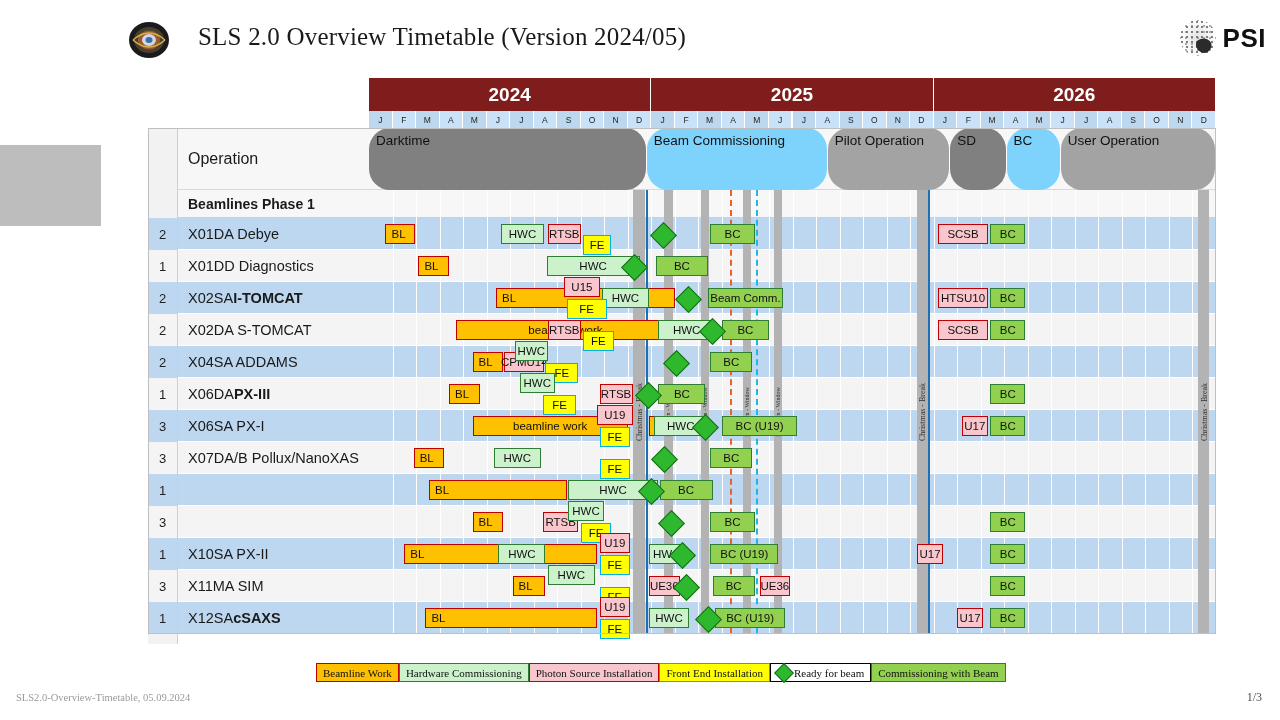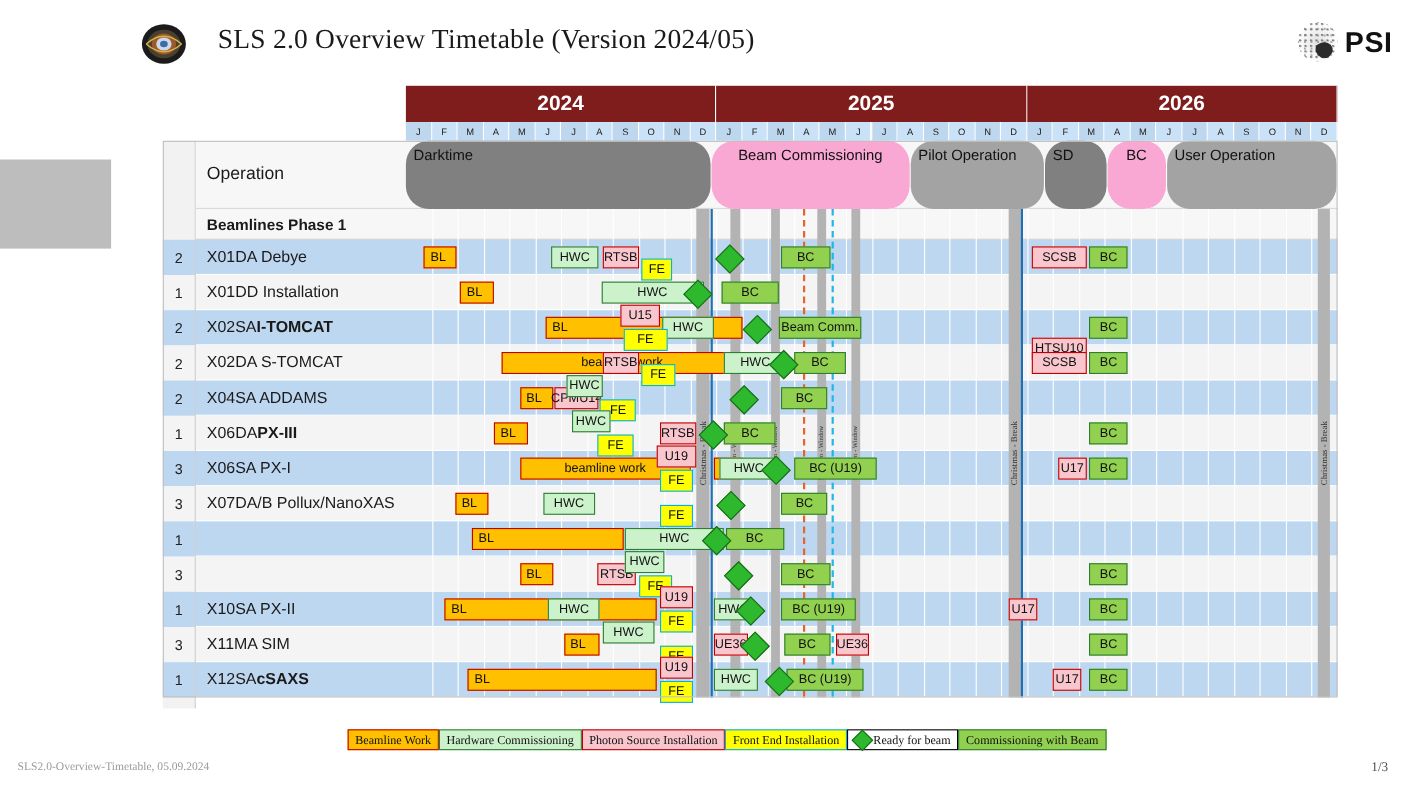--- a/index.html
+++ b/index.html
@@ -57,21 +57,21 @@
   .prio-val{position:absolute;left:0;width:30px;font-size:13px;color:#222;
     display:flex;align-items:center;justify-content:center;box-sizing:border-box;}
   .name-cell{position:absolute;left:30px;width:191px;font-size:14.5px;color:#1a1a1a;
     display:flex;align-items:center;padding-left:10px;box-sizing:border-box;}
   .name-cell b{font-weight:bold;}
   
   .phase{position:absolute;top:0;height:62px;box-sizing:border-box;
     font-size:13.5px;color:#111;padding:5px 7px;line-height:1.25;
     border-right:1px solid #ffffff;border-radius:21px;}
   .phase.dark{background:#808080;}
-  .phase.lgreen{background:#f9a8d4;text-align:center;}
+  .phase.lgreen{background:#7dd3fc;}
   .phase.dgreen{background:#a3a3a3;}
   
   .vline{position:absolute;top:0;bottom:0;width:1px;background:#ffffff;}
   
   .band{position:absolute;background:#b3b3b3;}
   .band .vtxt{
     position:absolute;left:50%;top:50%;
     transform:translate(-50%,-50%) rotate(-90deg);
     white-space:nowrap;font-size:8px;color:#333;
     font-family:"Liberation Serif",serif;
@@ -184,21 +184,21 @@
       <div class="phase lgreen" style="left: 637.603px; width: 54.1139px;">BC</div>
       <div class="phase dgreen" style="left: 691.717px; width: 155.283px;">User Operation</div>
     </div>
     <div class="rowbg" style="top: 112px; left: 30px; width: 1038px; height: 28px; background: rgb(247, 247, 247); border-bottom: 1px solid rgb(207, 207, 207);"></div>
     <div class="name-cell" style="top: 112px; height: 28px; font-weight: bold; font-size: 14px; width: 320px;">Beamlines Phase 1</div>
     <div class="rowbg" style="top: 140px; left: 30px; width: 1038px; height: 32px; background: rgb(189, 215, 240); border-bottom: 1px solid rgb(255, 255, 255);"></div>
     <div class="prio-val" style="top: 140px; height: 32px; background: rgb(189, 215, 240); border-right: 1px solid rgb(207, 207, 207);">2</div>
     <div class="name-cell" style="top: 140px; height: 32px;">X01DA Debye</div>
     <div class="rowbg" style="top: 172px; left: 30px; width: 1038px; height: 32px; background: rgb(244, 244, 244); border-bottom: 1px solid rgb(255, 255, 255);"></div>
     <div class="prio-val" style="top: 172px; height: 32px; background: rgb(244, 244, 244); border-right: 1px solid rgb(207, 207, 207);">1</div>
-    <div class="name-cell" style="top: 172px; height: 32px;">X01DD Installation</div>
+    <div class="name-cell" style="top: 172px; height: 32px;">X01DD Diagnostics</div>
     <div class="rowbg" style="top: 204px; left: 30px; width: 1038px; height: 32px; background: rgb(189, 215, 240); border-bottom: 1px solid rgb(255, 255, 255);"></div>
     <div class="prio-val" style="top: 204px; height: 32px; background: rgb(189, 215, 240); border-right: 1px solid rgb(207, 207, 207);">2</div>
     <div class="name-cell" style="top: 204px; height: 32px;">X02SA <b>I-TOMCAT</b></div>
     <div class="rowbg" style="top: 236px; left: 30px; width: 1038px; height: 32px; background: rgb(244, 244, 244); border-bottom: 1px solid rgb(255, 255, 255);"></div>
     <div class="prio-val" style="top: 236px; height: 32px; background: rgb(244, 244, 244); border-right: 1px solid rgb(207, 207, 207);">2</div>
     <div class="name-cell" style="top: 236px; height: 32px;">X02DA S-TOMCAT</div>
     <div class="rowbg" style="top: 268px; left: 30px; width: 1038px; height: 32px; background: rgb(189, 215, 240); border-bottom: 1px solid rgb(255, 255, 255);"></div>
     <div class="prio-val" style="top: 268px; height: 32px; background: rgb(189, 215, 240); border-right: 1px solid rgb(207, 207, 207);">2</div>
     <div class="name-cell" style="top: 268px; height: 32px;">X04SA ADDAMS</div>
     <div class="rowbg" style="top: 300px; left: 30px; width: 1038px; height: 32px; background: rgb(244, 244, 244); border-bottom: 1px solid rgb(255, 255, 255);"></div>
@@ -294,21 +294,21 @@
     <div class="diamond" style="left: 505.921px; top: 147.5px; z-index: 9;"></div>
     <div class="bar bl left" style="left: 270.408px; width: 30.5861px; height: 20px; top: 178px; z-index: 3;">BL</div>
     <div class="bar hwc center" style="left: 398.635px; width: 92.9347px; height: 20px; top: 178px; z-index: 5;">HWC</div>
     <div class="bar bc center" style="left: 508.039px; width: 51.7611px; height: 20px; top: 178px; z-index: 5;">BC</div>
     <div class="diamond" style="left: 476.511px; top: 179.5px; z-index: 9;"></div>
     <div class="bar bl left" style="left: 348.05px; width: 178.811px; height: 20px; top: 210px; z-index: 3;">BL</div>
     <div class="bar ps center" style="left: 416.281px; width: 35.2917px; height: 20px; top: 199px; z-index: 7;">U15</div>
     <div class="bar fe center" style="left: 418.633px; width: 39.9972px; height: 20px; top: 221px; z-index: 7;">FE</div>
     <div class="bar hwc center" style="left: 453.925px; width: 47.0556px; height: 20px; top: 210px; z-index: 5;">HWC</div>
     <div class="bar bc center" style="left: 559.8px; width: 75.2889px; height: 20px; top: 210px; z-index: 5;">Beam Comm.</div>
-    <div class="bar ps center" style="left: 790.372px; width: 49.4083px; height: 20px; top: 210px; z-index: 5; margin-top: 19px;">HTSU10</div>
+    <div class="bar ps center" style="left: 790.372px; width: 49.4083px; height: 20px; top: 210px; z-index: 5;">HTSU10</div>
     <div class="bar bc center" style="left: 842.133px; width: 35.2917px; height: 20px; top: 210px; z-index: 5;">BC</div>
     <div class="diamond" style="left: 530.625px; top: 211.5px; z-index: 9;"></div>
     <div class="bar bl center" style="left: 308.053px; width: 218.808px; height: 20px; top: 242px; z-index: 3;">beamline work</div>
     <div class="bar ps center" style="left: 399.811px; width: 32.9389px; height: 20px; top: 242px; z-index: 5;">RTSB</div>
     <div class="bar fe center" style="left: 435.103px; width: 30.5861px; height: 20px; top: 253px; z-index: 7;">FE</div>
     <div class="bar hwc center" style="left: 510.392px; width: 56.4667px; height: 20px; top: 242px; z-index: 5;">HWC</div>
     <div class="bar bc center" style="left: 573.917px; width: 47.0556px; height: 20px; top: 242px; z-index: 5;">BC</div>
     <div class="bar ps center" style="left: 790.372px; width: 49.4083px; height: 20px; top: 242px; z-index: 5;">SCSB</div>
     <div class="bar bc center" style="left: 842.133px; width: 35.2917px; height: 20px; top: 242px; z-index: 5;">BC</div>
     <div class="diamond" style="left: 555.329px; top: 243.5px; z-index: 9;"></div>

